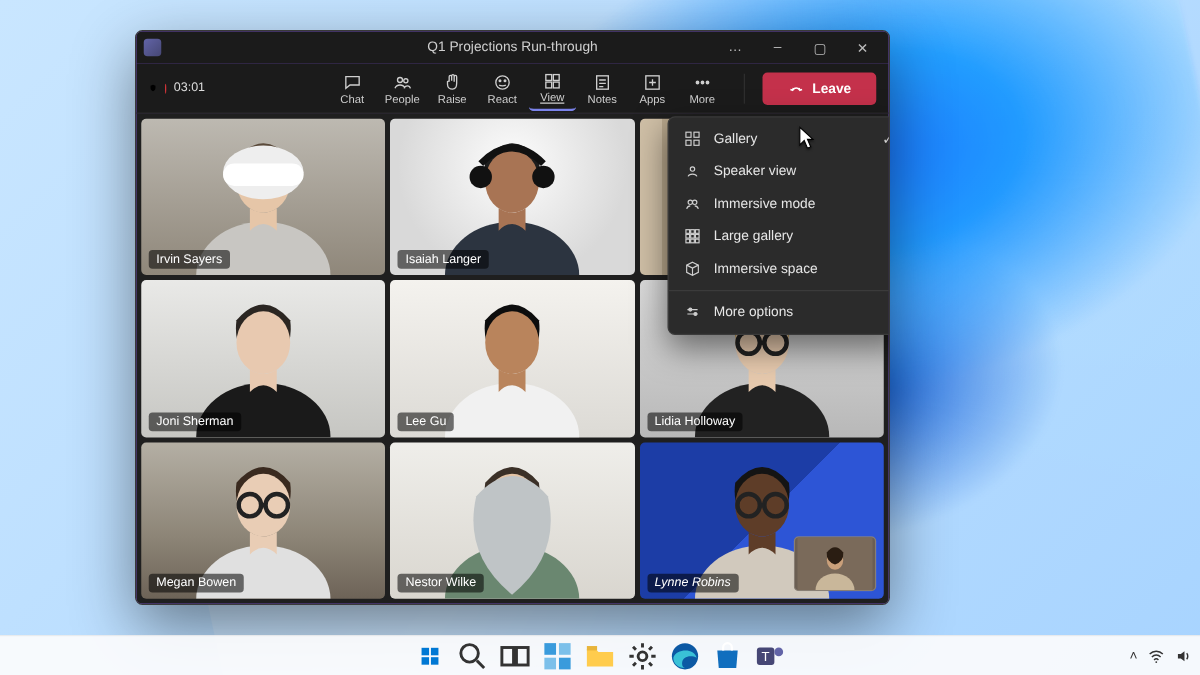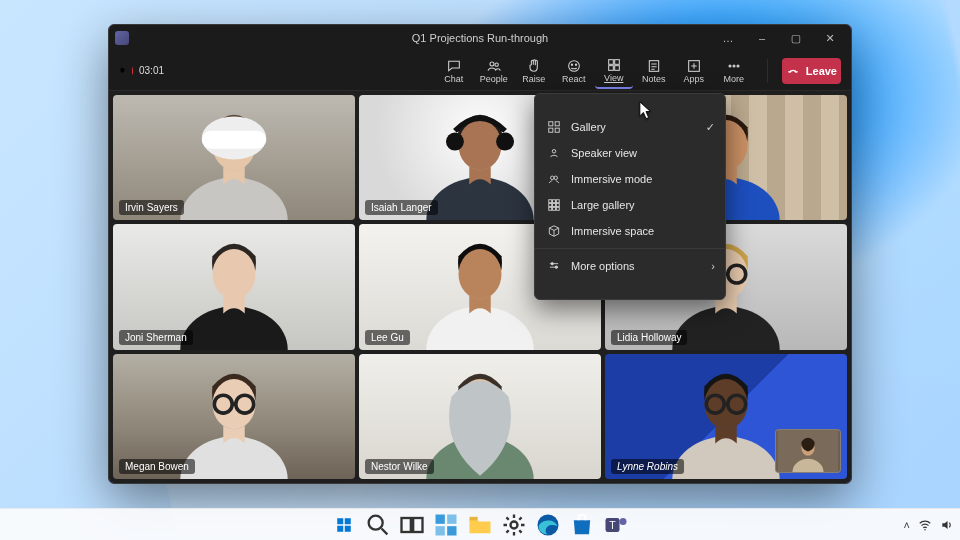--- a/index.html
+++ b/index.html
@@ -61,21 +61,21 @@
   .systray {
     position: absolute; right: 6px; display: flex; gap: 8px; align-items: center;
     font-size: 11px; color: #333;
   }
   .systray svg { width: 14px; height: 14px; fill: #333; }
 
   
   .win {
     position: absolute;
     top: 24px; left: 108px;
-    width: 744px; height: 460px;
+    width: 604px; height: 460px;
     background: #8b5cf6;
     border: 1px solid #3a3a3a;
     border-radius: 6px;
     color: #e6e6e6;
     display: grid;
     grid-template-rows: 26px 40px 1fr;
     overflow: hidden;
     box-shadow: 0 18px 50px rgba(0,0,0,0.45);
     z-index: 10;
   }
@@ -105,21 +105,21 @@
   .tool-btn {
     display:flex; flex-direction:column; align-items:center; justify-content:center;
     width:38px; height:36px; border-radius:4px;
     color:#cfcfcf; font-size:9px;
   }
   .tool-btn svg { width:16px; height:16px; stroke:#cfcfcf; stroke-width:1.6; fill:none; }
   .tool-btn.active { border-bottom:2px solid #7b83eb;text-decoration:underline; }
   .sep { width:1px; height:24px; background:#2e2e2e; margin:0 4px;}
   .leave {
     background:#c4314b; color:#fff; border:none;
-    padding:0 4px; height:26px; border-radius:4px; font-size:11px; font-weight:600;
+    padding:0 20px; height:26px; border-radius:4px; font-size:11px; font-weight:600;
     display:flex; align-items:center; gap:6px;
   }
 
   
   .gallery {
     position: relative;
     display: grid;
     grid-template-columns: repeat(3, 1fr);
     grid-template-rows: repeat(3, 1fr);
     gap: 4px;
@@ -154,21 +154,21 @@
 
   
   .dropdown {
     position: absolute;
     top: 2px; left: 425px;
     width: 192px;
     background: #2b2b2b;
     border: 1px solid #3b3b3b;
     border-radius: 6px;
     box-shadow: 0 10px 26px rgba(0,0,0,0.5);
-    padding: 20px 0;
+    padding: 4px 0;
     font-size: 11px;
     color: #e6e6e6;
     z-index: 30;
   }
   .dd-item {
     display:flex; align-items:center; gap:10px;
     padding: 6px 12px;
     position:relative;
   }
   .dd-item.selected::after {

